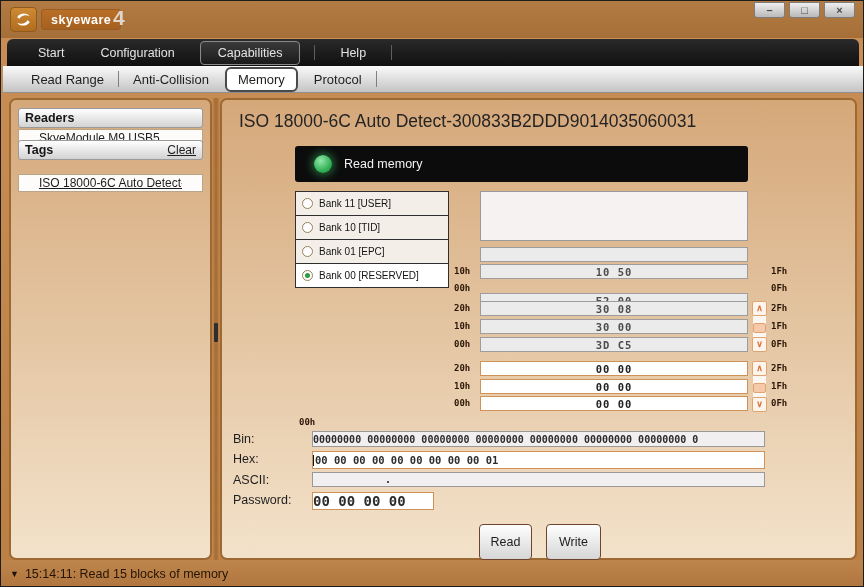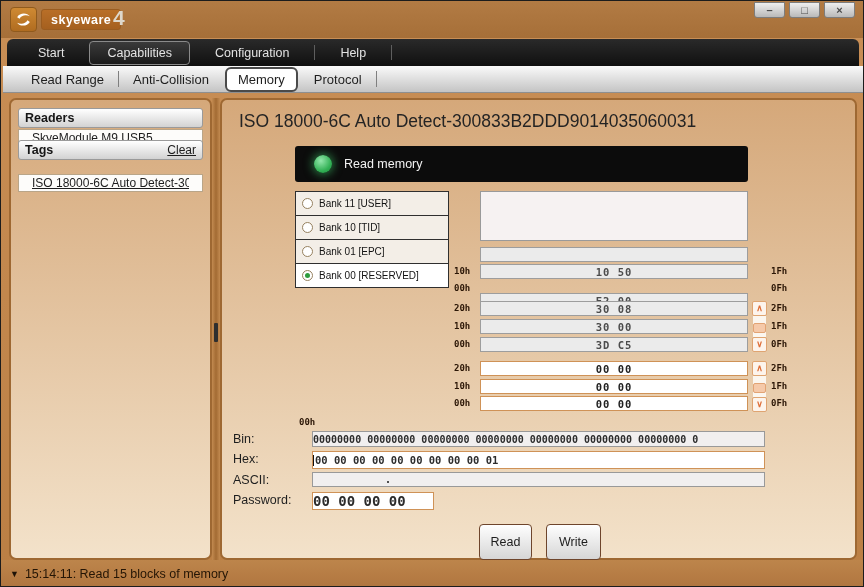--- a/index.html
+++ b/index.html
@@ -50,21 +50,21 @@
     background:linear-gradient(90deg,#c28a50,#a36b33,#c28a50); }
   .splitter-handle { position:absolute; left:2px; top:225px; width:4px; height:19px;
     background:#2e2e2e; border-radius:1px; }
   
   .side-header { position:absolute; left:7px; right:7px; height:20px;
     background:linear-gradient(#ffffff,#d2d2d2); border:1px solid #9a9a9a; border-radius:3px;
     display:flex; align-items:center; justify-content:space-between; padding:0 6px; }
   .side-header .hdr { font-size:12.5px; font-weight:bold; color:#161616; }
   .side-link-row { position:absolute; left:7px; right:7px; height:18px;
     background:#fdfcfa; border:1px solid #bba audace88; border:1px solid #b9a588;
-    display:flex; align-items:center; padding:0 13px; }
+    display:flex; align-items:center; padding:0 20px; }
   .link { font-size:12px; color:#1d1d1d; text-decoration:underline; white-space:nowrap;
     overflow:hidden; }
   .clear-link { font-size:12px; color:#1d1d1d; text-decoration:underline; font-weight:normal; }
   
   .panel-title { position:absolute; left:17px; top:11px; font-size:17.5px; color:#242424;
     white-space:nowrap; }
   .banner { position:absolute; left:73px; top:46px; width:453px; height:36px;
     background:#0c0c0c; border-radius:3px; display:flex; align-items:center; }
   .led { width:18px; height:18px; border-radius:50%; margin-left:19px;
     background:radial-gradient(circle at 38% 32%, #93e7ab, #31b054 62%, #1f8a3e);
@@ -138,22 +138,22 @@
     <div class="logo-ver">4</div>
     <div class="win-btns">
       <div class="win-btn">–</div>
       <div class="win-btn">□</div>
       <div class="win-btn">×</div>
     </div>
   </div>
 
   <div class="menubar">
     <div class="menu-item">Start</div>
+    <div class="menu-item">Configuration</div>
     <div class="menu-item selected">Capabilities</div>
-    <div class="menu-item">Configuration</div>
     <div class="msep"></div>
     <div class="menu-item">Help</div>
     <div class="msep"></div>
   </div>
 
   <div class="subtoolbar">
     <div class="tool-item">Read Range</div>
     <div class="vsep"></div>
     <div class="tool-item">Anti-Collision</div>
     <div class="tool-item selected">Memory</div>

